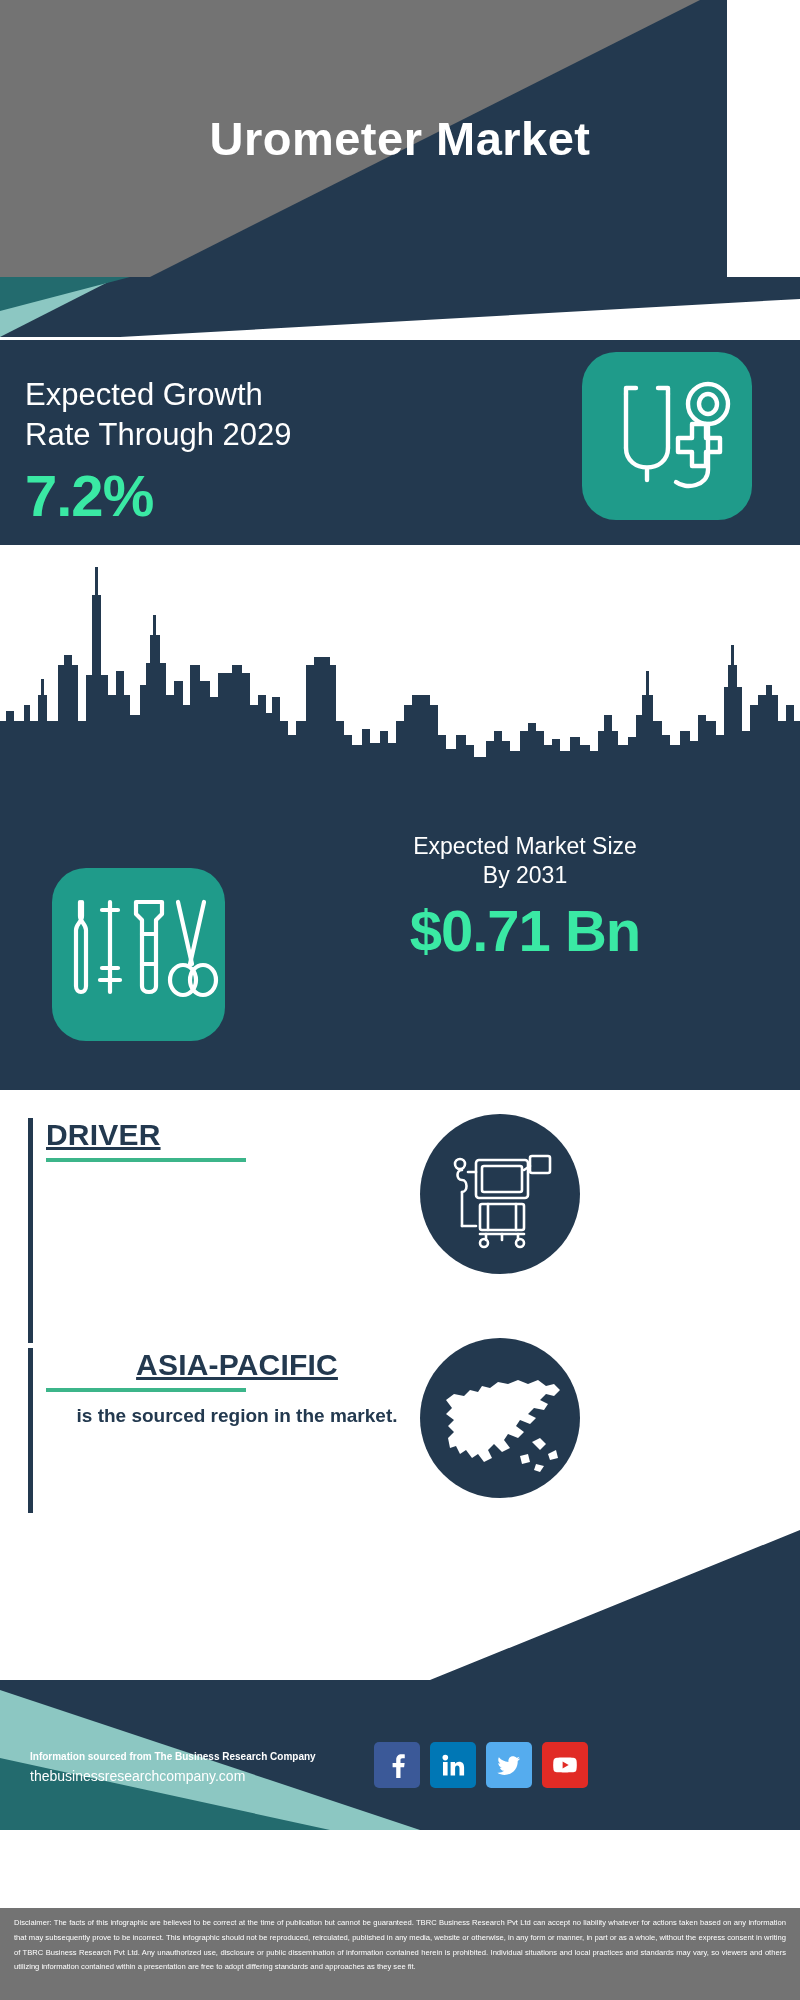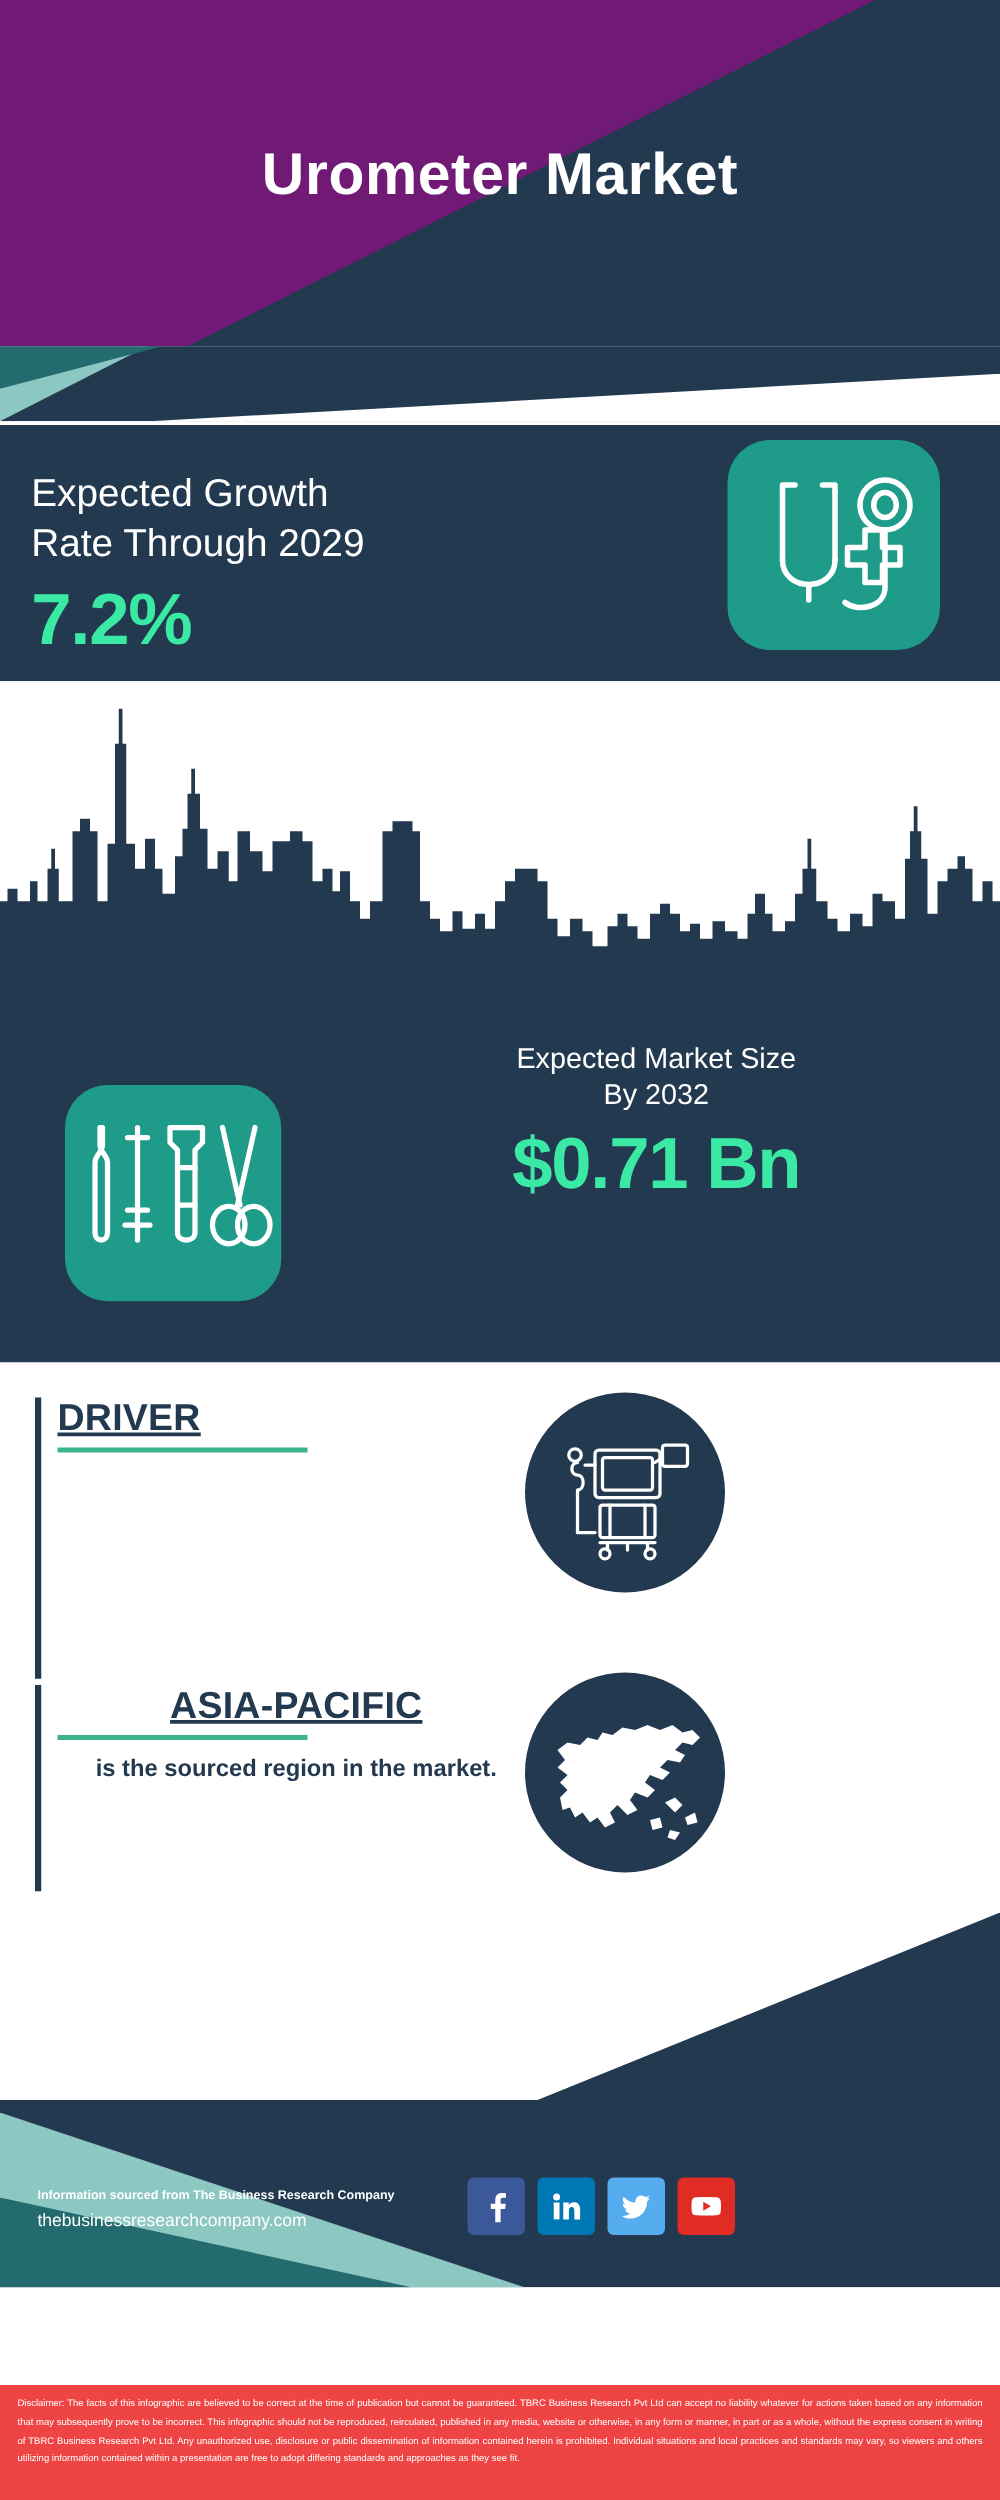--- a/index.html
+++ b/index.html
@@ -5,22 +5,22 @@
   * { margin:0; padding:0; box-sizing:border-box; }
   html,body { background:#ffffff; }
   body {
     width:800px; height:2000px; position:relative; overflow:hidden;
     font-family:"Liberation Sans", sans-serif;
     background:#ffffff;
   }
 
   
   .header {
-    position:absolute; left:0; top:0; width:800px; height:277px;
-    background:#701a75; overflow:hidden;
+    position:absolute; left:0; top:0; width:727px; height:277px;
+    background:#737373; overflow:hidden;
   }
   .header-diag {
     position:absolute; left:0; top:0; width:800px; height:277px;
     background:#23394f;
     clip-path: polygon(100% 0, 100% 100%, 150px 100%, 700px 0);
   }
   .header-title {
     position:absolute; left:0; top:0; width:800px; height:277px;
     display:flex; align-items:center; justify-content:center;
     color:#ffffff; font-size:47px; font-weight:bold; letter-spacing:0.5px;
@@ -158,21 +158,21 @@
     display:flex; align-items:center; justify-content:center;
   }
   .sbtn.fb { background:#3b5998; }
   .sbtn.li { background:#0077b5; }
   .sbtn.tw { background:#55acee; }
   .sbtn.yt { background:#e12b25; }
 
   
   .disclaimer {
     position:absolute; left:0; top:1908px; width:800px; height:92px;
-    background:#ef4444; color:#ffffff;
+    background:#737373; color:#ffffff;
     font-size:7.6px; line-height:1.95; text-align:justify;
     padding:8px 14px 0 14px;
   }
 </style>
 </head>
 <body>
 
 <div class="header">
   <div class="header-diag"></div>
   <div class="header-title">Urometer Market</div>
@@ -240,21 +240,21 @@
       L728 120 L731 120 L731 100 L734 100 L734 120 L737 120 L737 142 L742 142
       L742 186 L750 186 L750 160 L758 160 L758 150 L766 150 L766 140 L772 140
       L772 150 L778 150 L778 176 L786 176 L786 160 L794 160 L794 176 L800 176
       L800 315 Z"></path>
   </svg>
 </div>
 
 <div class="market">
   <div class="market-text">
     <div class="market-label">Expected Market Size</div>
-    <div class="market-label">By 2032</div>
+    <div class="market-label">By 2031</div>
     <div class="market-value">$0.71 Bn</div>
   </div>
   <div class="icon-tile tile-tools">
     <svg width="173" height="173" viewBox="0 0 173 173">
       <g fill="none" stroke="#ffffff" stroke-width="4.2" stroke-linecap="round" stroke-linejoin="round">
 
         <path d="M28 34 L28 48 C28 54, 34 56, 34 62 L34 118 C34 126, 24 126, 24 118 L24 62 C24 56, 30 54, 30 48 L30 34"></path>
 
         <path d="M58 34 L58 100"></path>
         <path d="M50 42 L66 42"></path>

